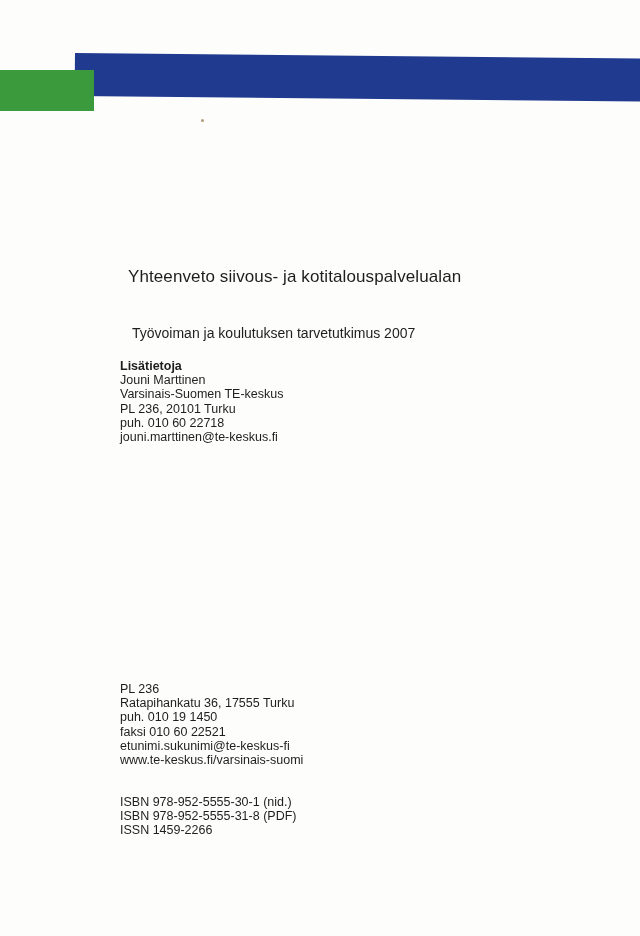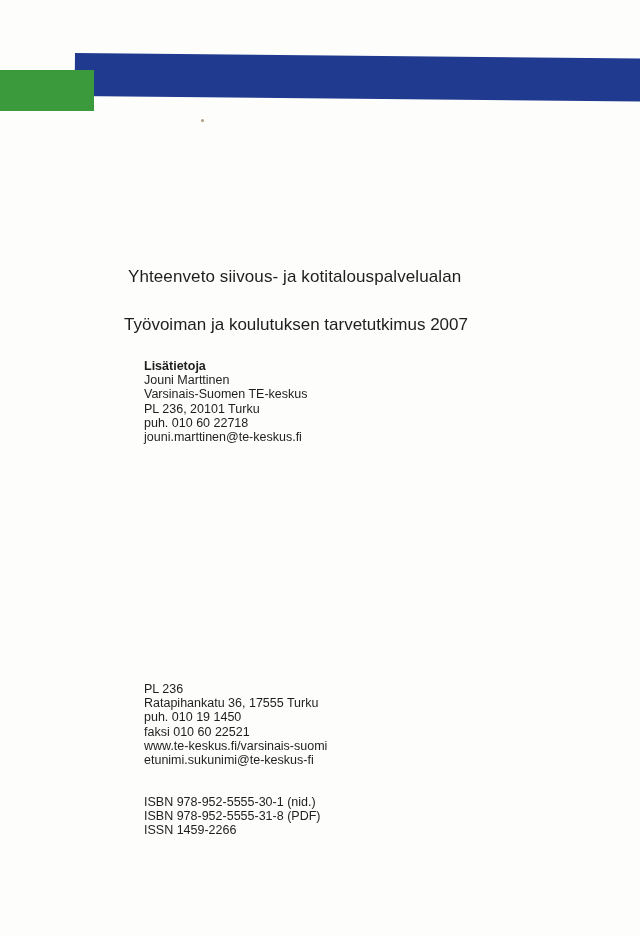--- a/index.html
+++ b/index.html
@@ -49,33 +49,32 @@
       margin: 8px;
       font-size: 17px;
       font-weight: normal;
       line-height: 27px;
       letter-spacing: 0.1px;
     }
     .subtitle {
       position: absolute;
       left: 120px;
       top: 313px;
-      margin: 4px;
-      font-size: 17px;
+      margin: 12px;
+      font-size: 14px;
       line-height: 16px;
     }
     .block {
       position: absolute;
       left: 120px;
       font-size: 12.5px;
       line-height: 14.2px;
     }
     .block div {
       white-space: nowrap;
-      margin-left: 24px;
     }
     .info-block { top: 359px; }
     .info-heading { font-weight: bold; }
     .publisher-block { top: 682px; }
     .isbn-block { top: 795px; }
   </style>
 </head>
 <body>
 
 <div class="blue-bar"></div>
@@ -95,21 +94,21 @@
   <div>PL 236, 20101 Turku</div>
   <div>puh. 010 60 22718</div>
   <div>jouni.marttinen@te-keskus.fi</div>
 </div>
 
 <div class="block publisher-block">
   <div>PL 236</div>
   <div>Ratapihankatu 36, 17555 Turku</div>
   <div>puh. 010 19 1450</div>
   <div>faksi 010 60 22521</div>
+  <div>etunimi.sukunimi@te-keskus-fi</div>
   <div>www.te-keskus.fi/varsinais-suomi</div>
-  <div>etunimi.sukunimi@te-keskus-fi</div>
 </div>
 
 <div class="block isbn-block">
   <div>ISBN 978-952-5555-30-1 (nid.)</div>
   <div>ISBN 978-952-5555-31-8 (PDF)</div>
   <div>ISSN 1459-2266</div>
 </div>
 
 </body></html>

